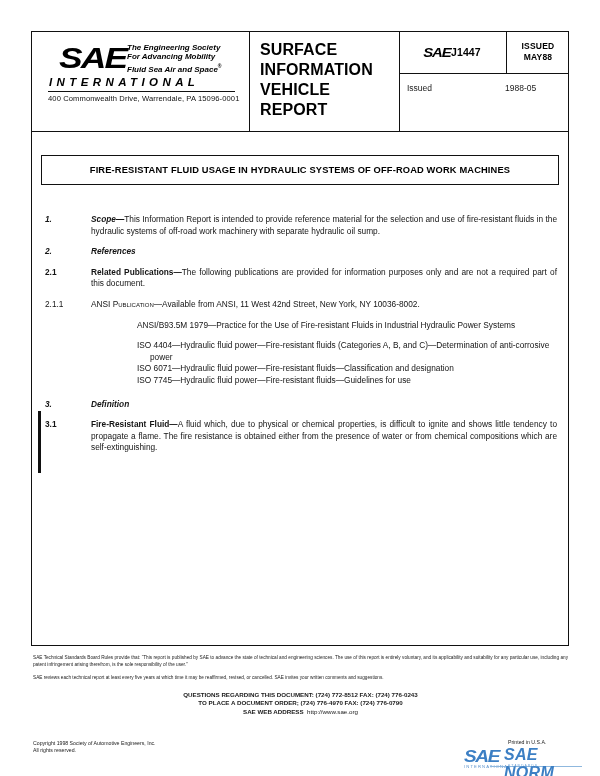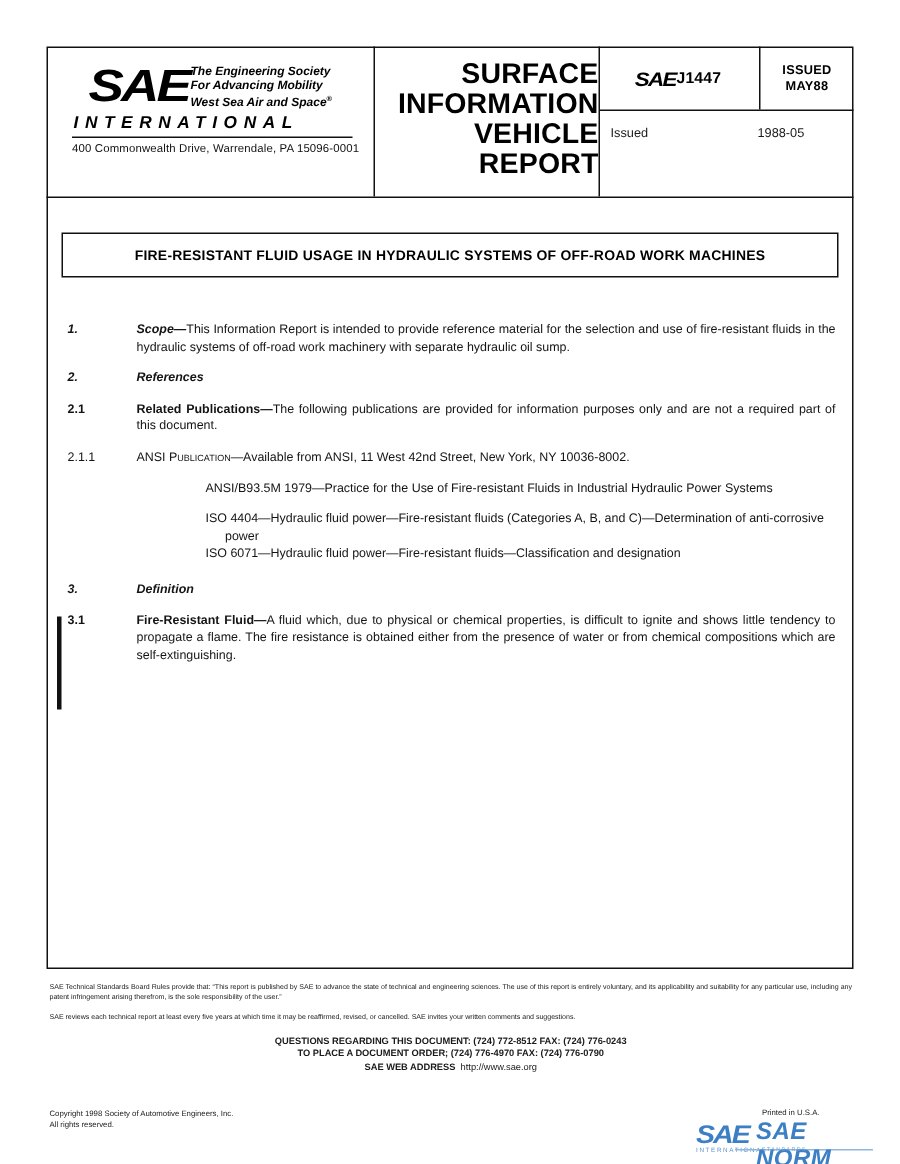--- a/index.html
+++ b/index.html
@@ -161,26 +161,25 @@
   .sae-addr {
     position: absolute;
     left: 17px;
     top: 63px;
     font-size: 7.6px;
     color: #111;
     letter-spacing: 0.1px;
   }
 
   .doc-title-line {
-    font-size: 19px;
+    font-size: 16px;
     font-weight: bold;
     line-height: 20px;
     color: #000;
     letter-spacing: 0.1px;
-    text-align: right;
   }
 
   .num-sae {
     font-size: 13px;
     font-weight: bold;
     font-style: italic;
     letter-spacing: -1px;
     transform: scaleX(1.15);
     transform-origin: center;
     display: inline-block;
@@ -411,21 +410,21 @@
 
   <div class="frame"></div>
 
   <div class="hdr">
 
     <div class="hdr-logo">
       <div class="sae-mark">SAE</div>
       <div class="sae-tag">
         <span>The Engineering Society</span><br>
         <span>For Advancing Mobility</span><br>
-        <span>West Sea Air and Space</span><span class="sae-reg">®</span>
+        <span>Fluid Sea Air and Space</span><span class="sae-reg">®</span>
       </div>
       <div class="sae-intl">INTERNATIONAL</div>
       <div class="sae-rule"></div>
       <div class="sae-addr">400 Commonwealth Drive, Warrendale, PA 15096-0001</div>
     </div>
 
     <div class="hdr-title">
       <div class="doc-title-line">SURFACE</div>
       <div class="doc-title-line">INFORMATION</div>
       <div class="doc-title-line">VEHICLE</div>
@@ -474,20 +473,21 @@
     <div class="sub">
       <span class="n">2.1.1</span><span class="sc">ANSI Publication—</span><span>Available from ANSI, 11 West 42nd Street, New York, NY 10036-8002.</span>
     </div>
 
     <div class="hang-indent">ANSI/B93.5M 1979—Practice for the Use of Fire-resistant Fluids in Industrial Hydraulic Power Systems</div>
 
 
     <div class="iso-list">
       <div class="iso-item iso-cont" style="text-indent:-13px">ISO 4404—Hydraulic fluid power—Fire-resistant fluids (Categories A, B, and C)—Determination of anti-corrosive power</div>
       <div class="iso-item">ISO 6071—Hydraulic fluid power—Fire-resistant fluids—Classification and designation</div>
+      <div class="iso-item">ISO 7745—Hydraulic fluid power—Fire-resistant fluids—Guidelines for use</div>
     </div>
 
     <div class="secthead" style="margin-top:12px">
       <span class="n">3.</span><span>Definition</span>
     </div>
 
     <div class="numbered">
       <span class="n">3.1</span><span class="leadb">Fire-Resistant Fluid—</span><span>A fluid which, due to physical or chemical properties, is difficult to ignite and shows little tendency to propagate a flame.  The fire resistance is obtained either from the presence of water or from chemical compositions which are self-extinguishing.</span>
     </div>
 

